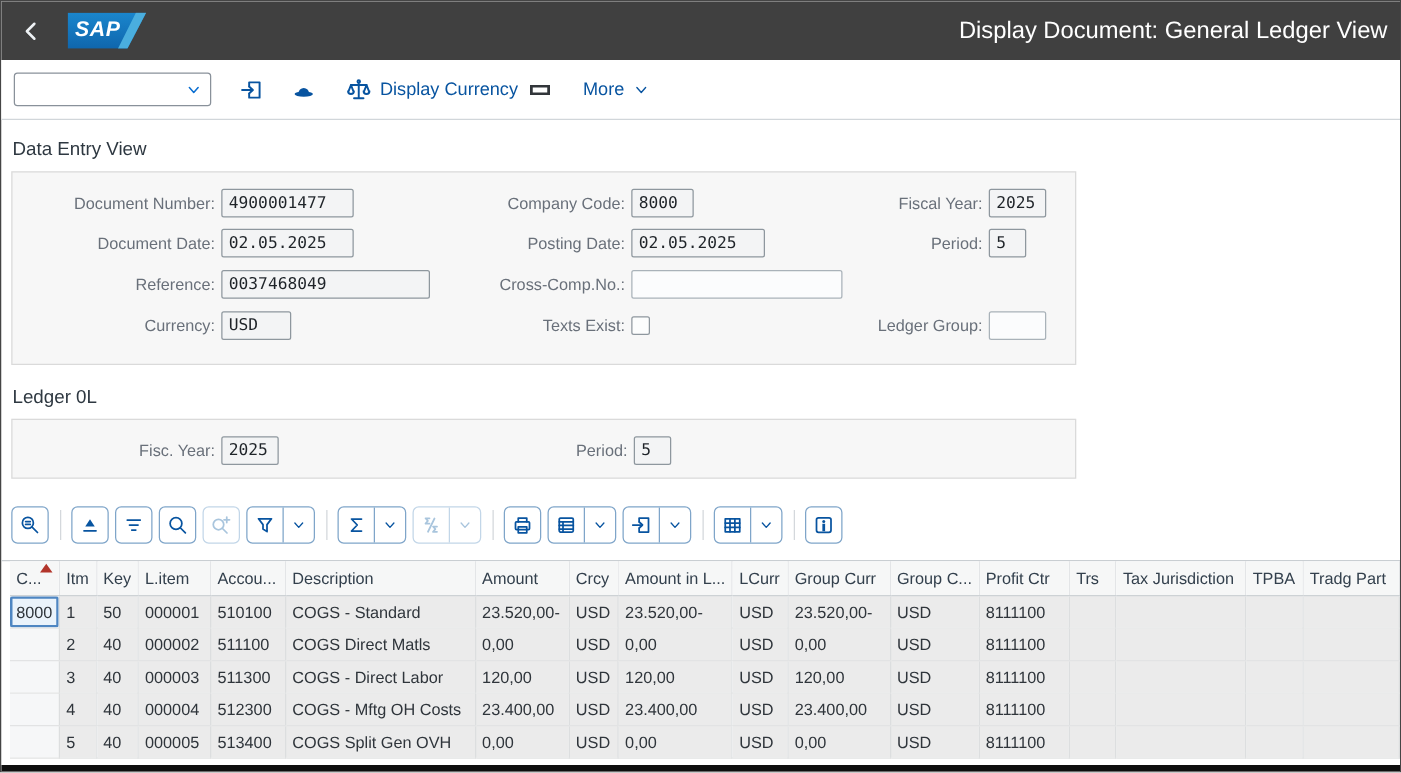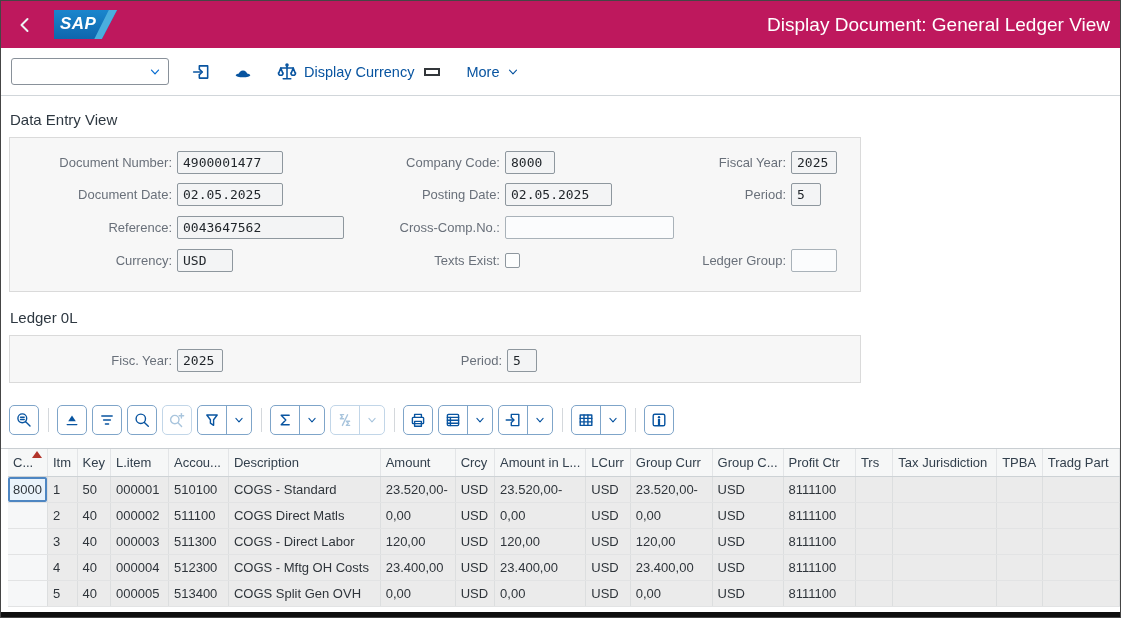--- a/index.html
+++ b/index.html
@@ -1,21 +1,21 @@
 <!DOCTYPE html>
 <html><head>
 <meta charset="utf-8">
 <style>
   * { box-sizing: border-box; }
   body { margin:0; background:#e8e8e8; font-family:"Liberation Sans",sans-serif; }
   #app { position:relative; width:1121px; height:618px; background:#fff;
          border:1px solid #454545; overflow:hidden; }
 
   
-  .shell { height:47px; background:#be185d; display:flex; align-items:center; }
+  .shell { height:47px; background:#404040; display:flex; align-items:center; }
   .back-btn { background:none; border:0; padding:0 6px; margin-left:10px; cursor:pointer;
               display:flex; align-items:center; }
   .back-btn svg { stroke:#eef2f5; stroke-width:2; fill:none; stroke-linecap:round; stroke-linejoin:round; }
   .sap-logo { position:relative; margin-left:16px; width:63px; height:29px; }
   .sap-logo .base { position:absolute; inset:0; background:linear-gradient(180deg,#1a86cd,#0f66ad);
                     clip-path:polygon(0 0,100% 0,76% 100%,0 100%); }
   .sap-logo .stripe { position:absolute; inset:0; background:#4aaede;
                     clip-path:polygon(87% 0,100% 0,76% 100%,64% 100%); }
   .sap-logo .txt { position:absolute; left:6px; top:4px; color:#fff; font-weight:bold;
                     font-style:italic; font-size:17px; letter-spacing:.5px; }
@@ -156,21 +156,21 @@
       <div class="fvalue" style="left: 495px; top: 13px; width: 50px;">8000</div>
       <span class="flabel" style="left: 506px; top: 13px;">Fiscal Year:</span>
       <div class="fvalue" style="left: 781px; top: 13px; width: 46px;">2025</div>
       <span class="flabel" style="left: -108px; top: 45px;">Document Date:</span>
       <div class="fvalue" style="left: 167px; top: 45px; width: 106px;">02.05.2025</div>
       <span class="flabel" style="left: 220px; top: 45px;">Posting Date:</span>
       <div class="fvalue" style="left: 495px; top: 45px; width: 107px;">02.05.2025</div>
       <span class="flabel" style="left: 506px; top: 45px;">Period:</span>
       <div class="fvalue" style="left: 781px; top: 45px; width: 30px;">5</div>
       <span class="flabel" style="left: -108px; top: 78px;">Reference:</span>
-      <div class="fvalue" style="left: 167px; top: 78px; width: 167px;">0043647562</div>
+      <div class="fvalue" style="left: 167px; top: 78px; width: 167px;">0037468049</div>
       <span class="flabel" style="left: 220px; top: 78px;">Cross-Comp.No.:</span>
       <div class="fvalue empty" style="left: 495px; top: 78px; width: 169px;"></div>
       <span class="flabel" style="left: -108px; top: 111px;">Currency:</span>
       <div class="fvalue" style="left: 167px; top: 111px; width: 56px;">USD</div>
       <span class="flabel" style="left: 220px; top: 111px;">Texts Exist:</span>
       <span class="fcheckbox" style="left: 495px; top: 115px;"></span>
       <span class="flabel" style="left: 506px; top: 111px;">Ledger Group:</span>
       <div class="fvalue empty" style="left: 781px; top: 111px; width: 46px;"></div>
     </div>
 

